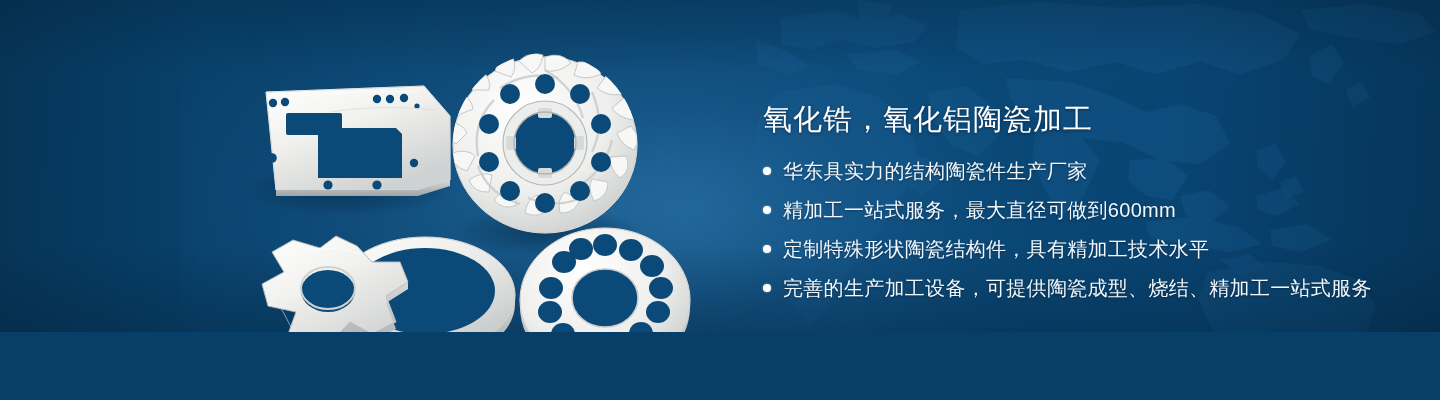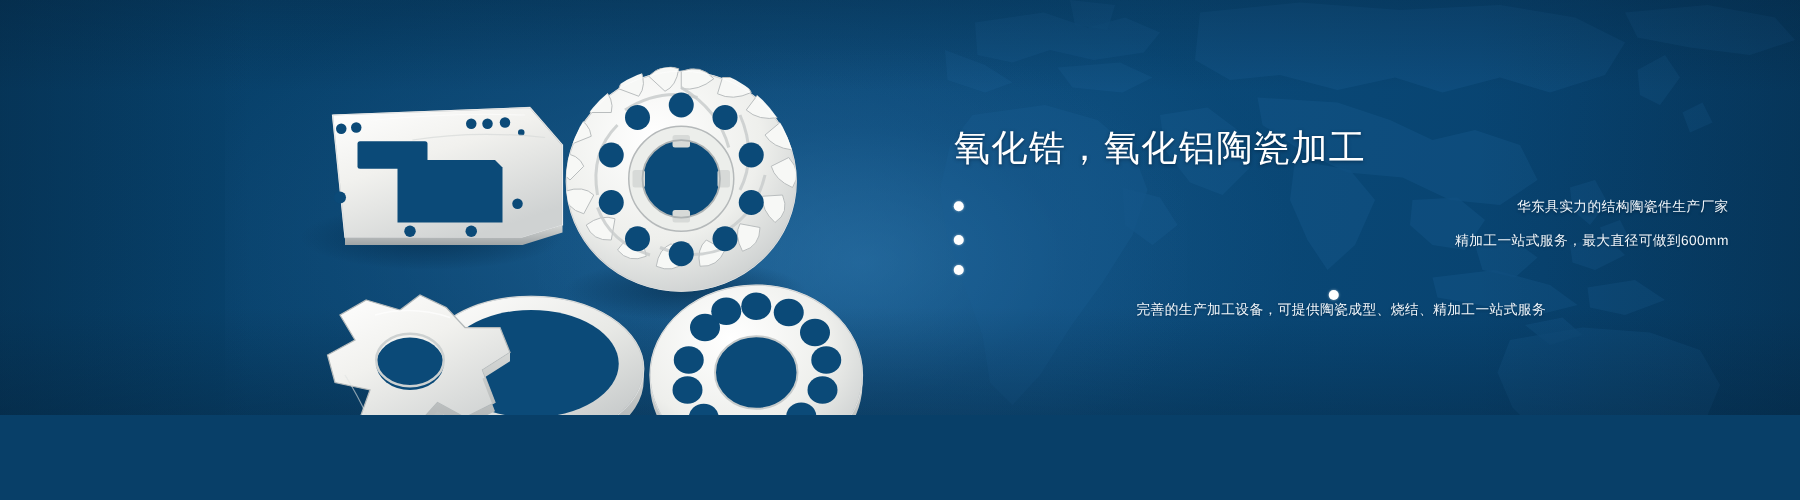--- a/index.html
+++ b/index.html
@@ -88,27 +88,26 @@
   }
   .feature-list {
     list-style: none;
     margin: 0;
     padding: 0;
   }
   .feature-item {
     display: flex;
     align-items: center;
     margin-bottom: 12px;
-    font-size: 11px;
+    font-size: 20px;
     color: #f2f7fb;
     letter-spacing: 0.3px;
     text-shadow: 0 1px 2px rgba(0,20,40,0.45);
-    justify-content: space-between;
-  }
-  .feature-item:last-child { margin-bottom: 0; flex-direction: column; }
+  }
+  .feature-item:last-child { margin-bottom: 0; }
   .bullet-dot {
     width: 8px;
     height: 8px;
     border-radius: 50%;
     background: #ffffff;
     margin-right: 12px;
     flex: 0 0 auto;
     box-shadow: 0 0 2px rgba(255,255,255,0.6);
   }
   .feature-text { white-space: nowrap; }
@@ -348,20 +347,21 @@
       <li class="feature-item">
         <span class="bullet-dot"></span>
         <span class="feature-text">华东具实力的结构陶瓷件生产厂家</span>
       </li>
       <li class="feature-item">
         <span class="bullet-dot"></span>
         <span class="feature-text">精加工一站式服务，最大直径可做到600mm</span>
       </li>
       <li class="feature-item">
         <span class="bullet-dot"></span>
+        <span class="feature-text">定制特殊形状陶瓷结构件，具有精加工技术水平</span>
       </li>
       <li class="feature-item">
         <span class="bullet-dot"></span>
         <span class="feature-text">完善的生产加工设备，可提供陶瓷成型、烧结、精加工一站式服务</span>
       </li>
     </ul>
   </div>
 
 </div>
 

